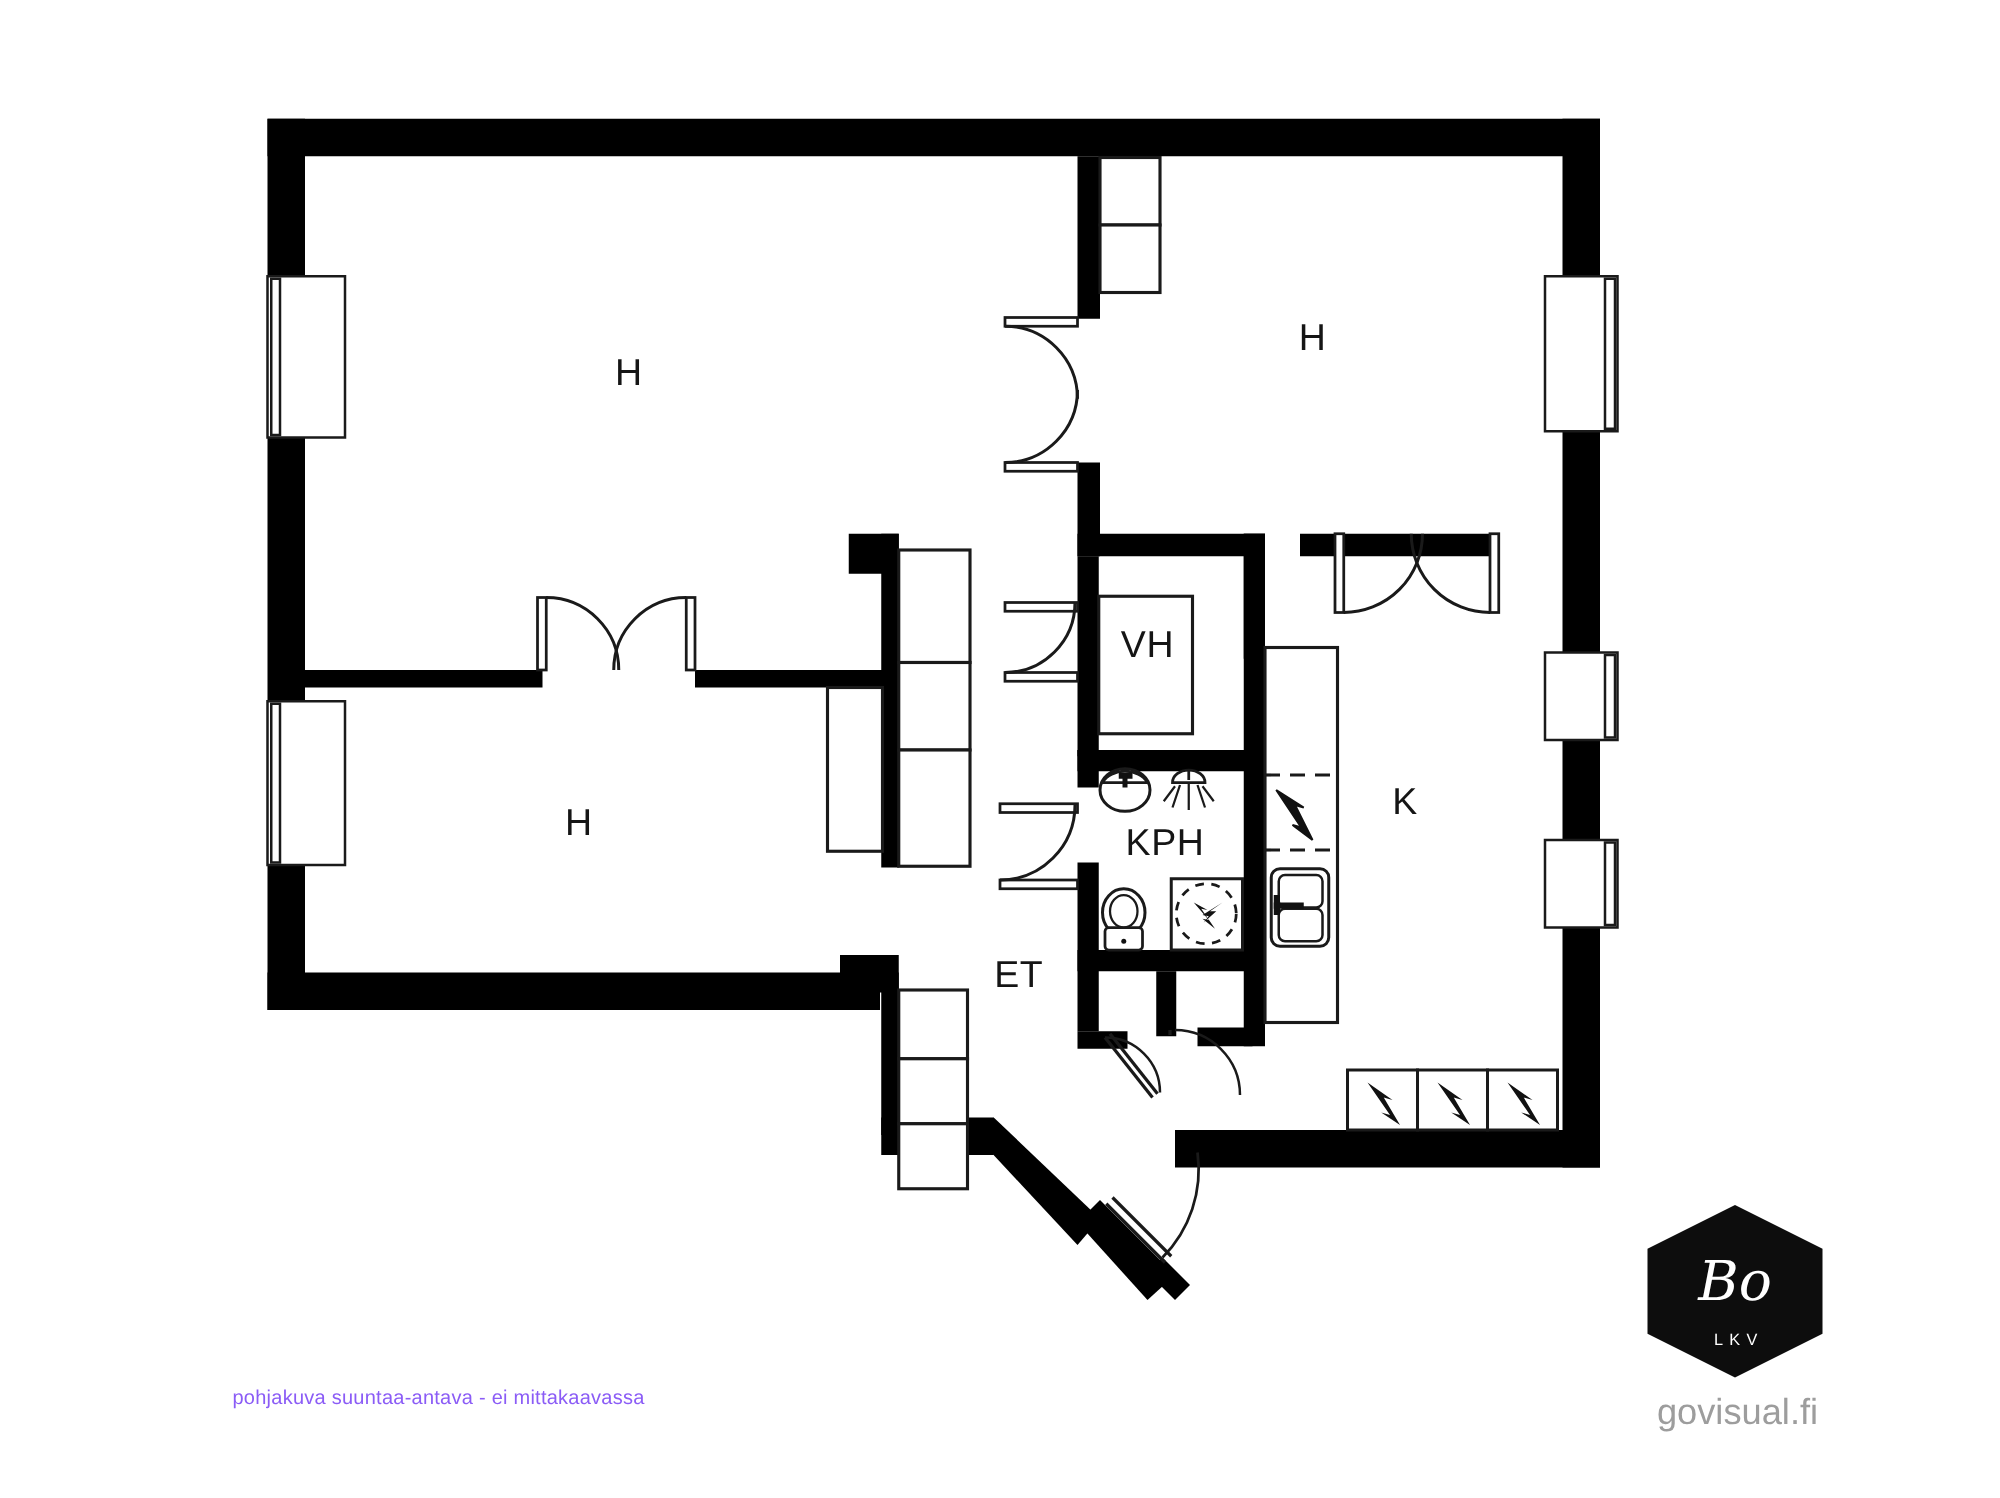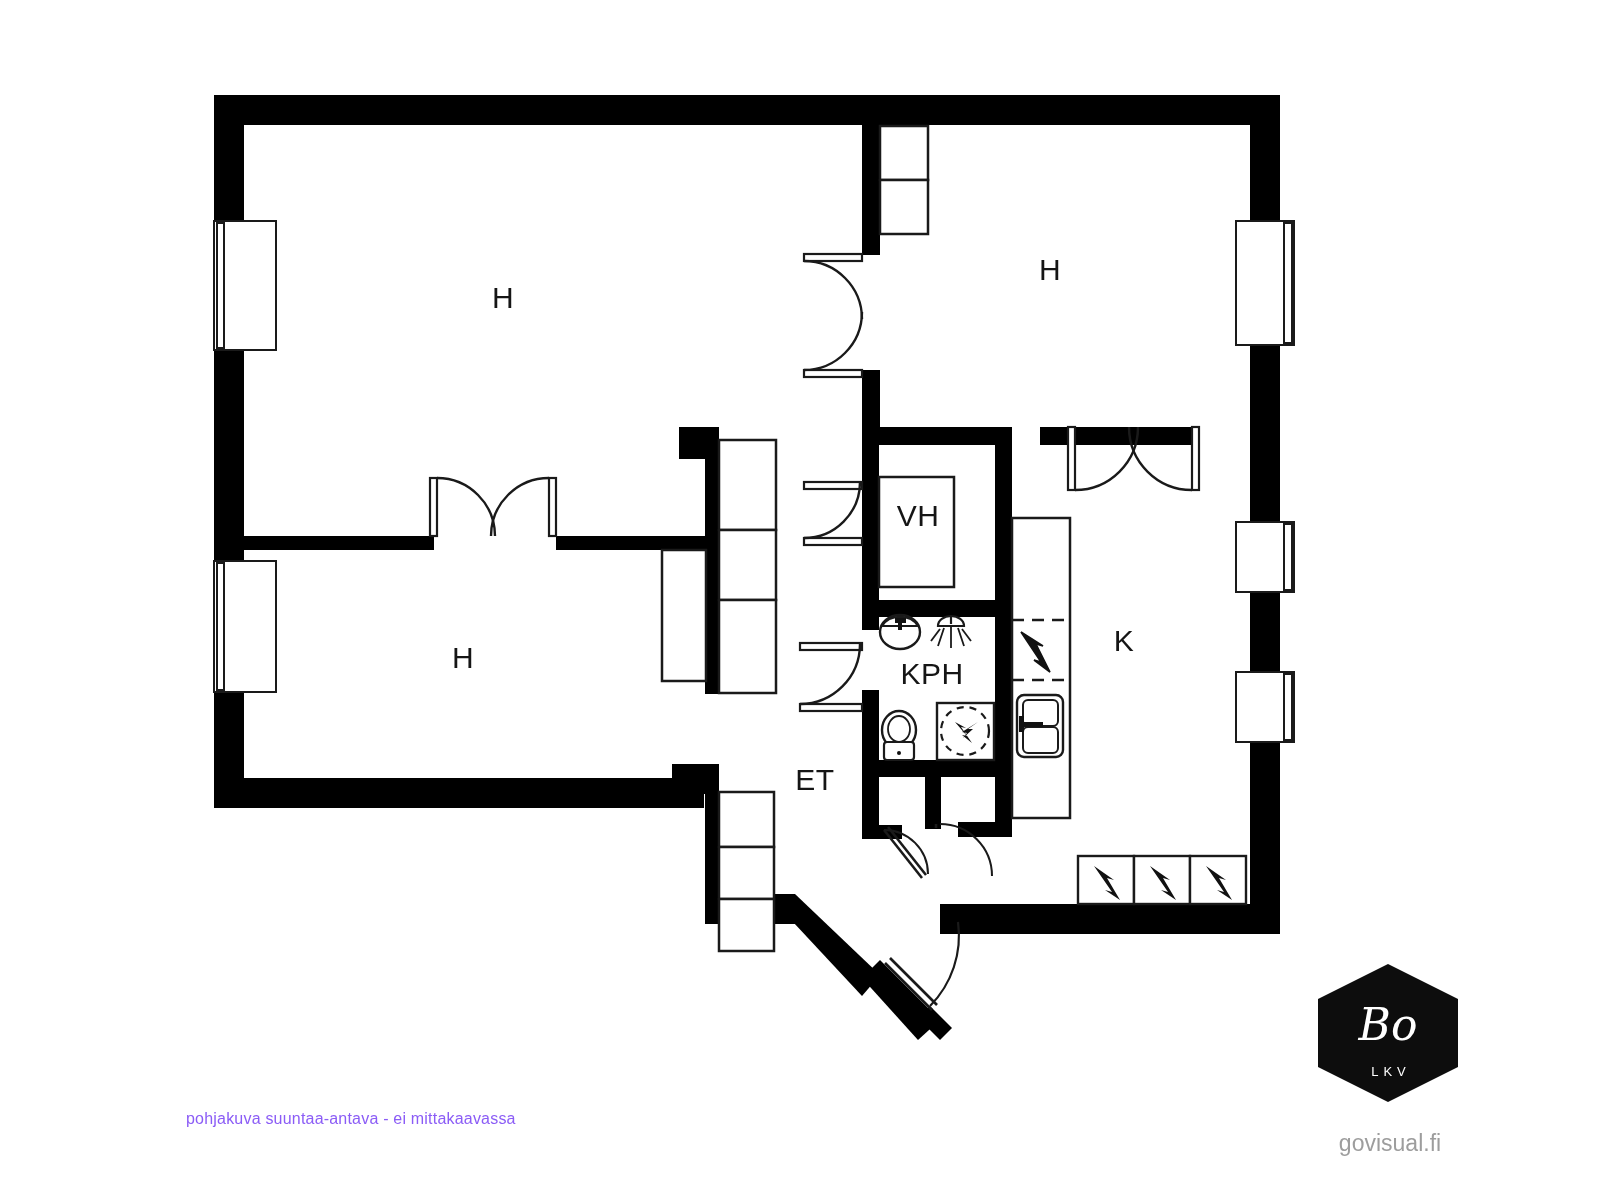--- a/index.html
+++ b/index.html
@@ -49,23 +49,22 @@
     left: 0; top: 0;
     width: 152px;
     height: 142px;
   }
   #brand-site {
     position: absolute;
     left: -8px;
     top: 152px;
     width: 172px;
     text-align: center;
-    font-size: 23px;
+    font-size: 29px;
     color: #9d9d9d;
-    margin-top: 16px;
   }
   .hex-script {
     font-family: "DejaVu Serif", serif;
     font-style: italic;
     font-size: 44px;
     fill: #ffffff;
   }
   .hex-sub {
     font-family: "Liberation Sans", sans-serif;
     font-size: 13px;

